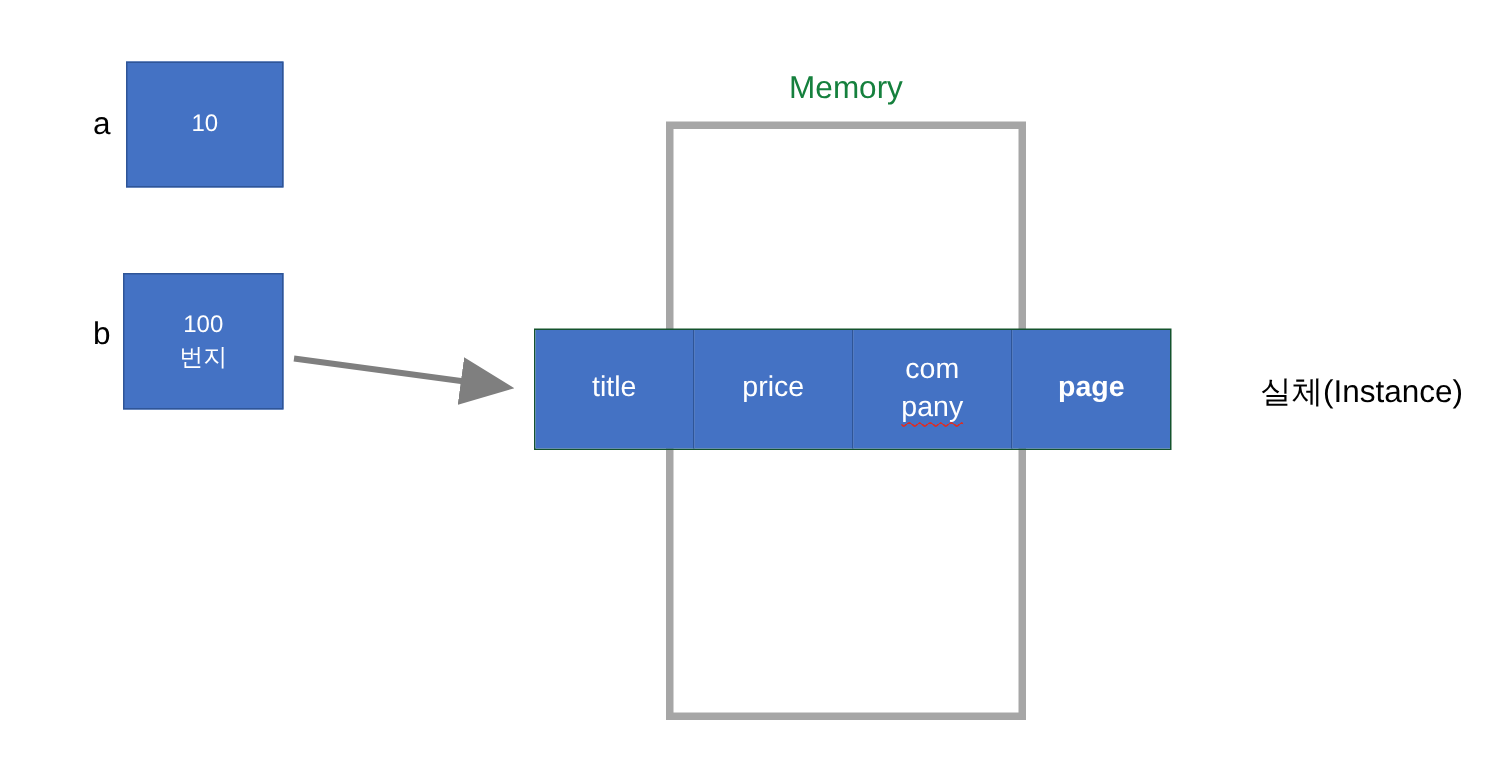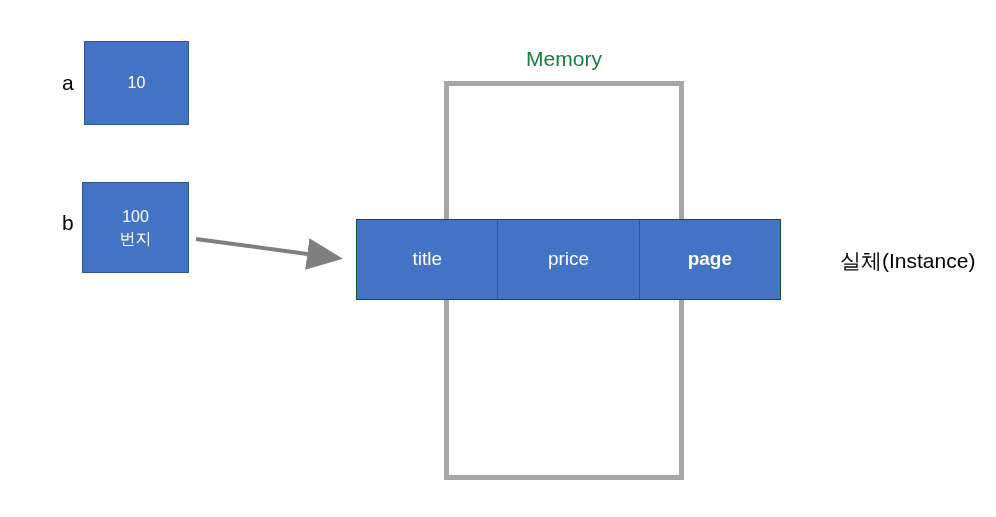--- a/index.html
+++ b/index.html
@@ -147,19 +147,23 @@
 
 
   <div id="field-row">
     <div class="field-cell">
       <span>title</span>
     </div>
     <div class="field-cell">
       <span>price</span>
     </div>
     <div class="field-cell">
+      <span>com</span>
+      <span class="misspelled">pany</span>
+    </div>
+    <div class="field-cell">
       <span>page</span>
     </div>
   </div>
 
   <div id="instance-side-label">실체(Instance)</div>
 
 </div>
 
 </body></html>

